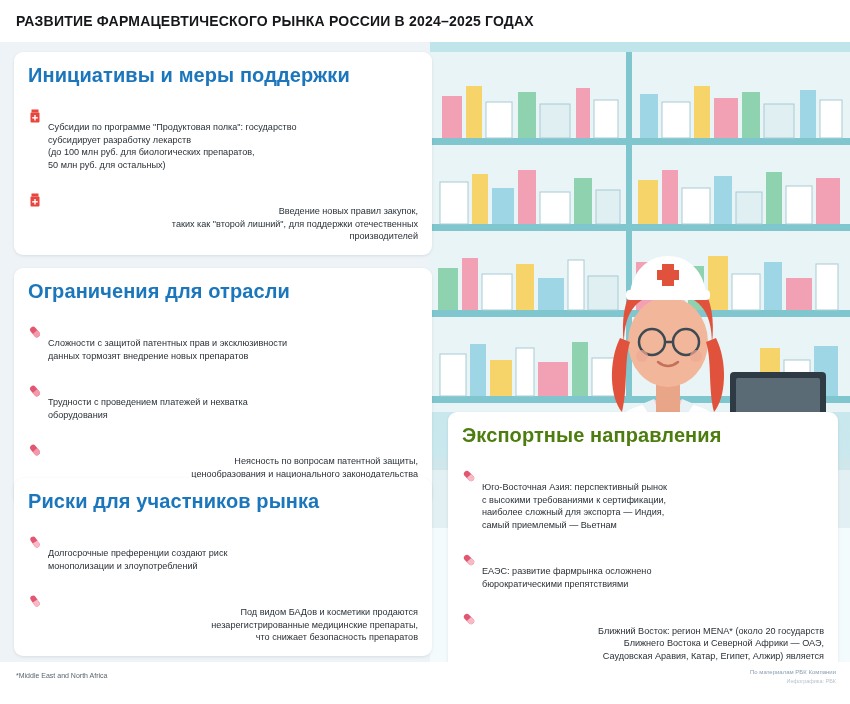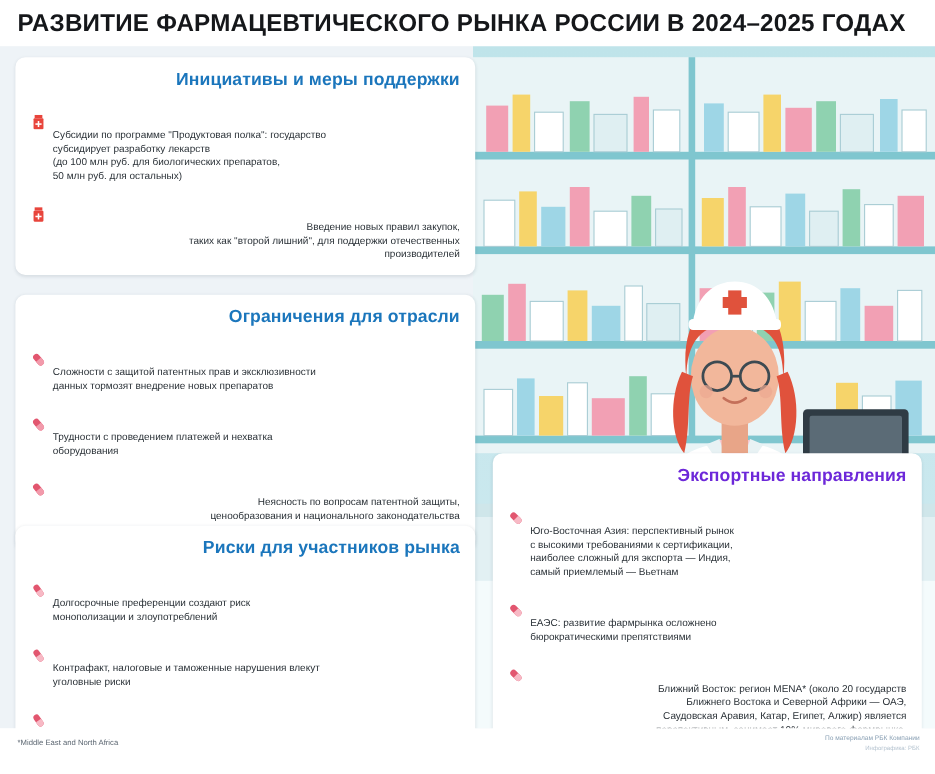--- a/index.html
+++ b/index.html
@@ -18,21 +18,21 @@
   
   .titlebar {
     position: absolute;
     left: 0; top: 0;
     width: 850px; height: 42px;
     background: #ffffff;
     display: flex;
     align-items: center;
   }
   .titlebar h1 {
-    font-size: 22px;
+    font-size: 14px;
     font-weight: bold;
     letter-spacing: 0.2px;
     color: #15171a;
     padding-left: 16px;
     white-space: nowrap;
   }
 
   
   .illustration {
     position: absolute;
@@ -68,26 +68,25 @@
 
   
   .card {
     position: absolute;
     background: #ffffff;
     border-radius: 9px;
     box-shadow: 0 1px 3px rgba(20,40,60,0.10);
     padding: 12px 14px 12px 14px;
   }
   .card h2 {
-    font-size: 16px;
+    font-size: 20px;
     font-weight: bold;
     color: #1b76bc;
     margin-bottom: 9px;
     letter-spacing: 0.1px;
-    text-align: right;
   }
   .bullets { list-style: none; }
   .bullets li {
     position: relative;
     padding-left: 20px;
     margin-bottom: 9px;
     font-size: 9.1px;
     line-height: 1.38;
     color: #2a3137;
     white-space: pre-line;
@@ -98,21 +97,21 @@
     left: 0; top: 0px;
     width: 14px; height: 14px;
     display: block;
   }
 
   #card-initiatives { left: 14px; top: 52px;  width: 418px; }
   #card-limits      { left: 14px; top: 268px; width: 418px; }
   #card-risks       { left: 14px; top: 478px; width: 418px; }
   #card-export      { left: 448px; top: 412px; width: 390px; }
 
-  .card-export-inner h2 { color: #6d28d9; }
+  .card-export-inner h2 { color: #4d7c0f; }
 </style>
 </head>
 <body>
 
 <div id="root">
 
   <div class="illustration">
     <svg class="pharmacy-bg" viewBox="0 0 420 620" preserveAspectRatio="xMidYMid slice">
       <defs>
         <linearGradient id="wall" x1="0" y1="0" x2="0" y2="1">
@@ -355,32 +354,20 @@
       </li>
       <li>
         <span class="ic">
           <svg viewBox="0 0 14 14">
               <g transform="rotate(-35 7 7)">
                 <rect x="4.2" y="1" width="5.6" height="12" rx="2.8" fill="#e2566f"></rect>
                 <path d="M4.2 7h5.6v3.2a2.8 2.8 0 0 1-5.6 0z" fill="#f7b9c5"></path>
               </g>
             </svg>
         </span>
-        <span>Контрафакт, налоговые и таможенные нарушения влекут
-уголовные риски</span>
-      </li>
-      <li>
-        <span class="ic">
-          <svg viewBox="0 0 14 14">
-              <g transform="rotate(-35 7 7)">
-                <rect x="4.2" y="1" width="5.6" height="12" rx="2.8" fill="#e2566f"></rect>
-                <path d="M4.2 7h5.6v3.2a2.8 2.8 0 0 1-5.6 0z" fill="#f7b9c5"></path>
-              </g>
-            </svg>
-        </span>
         <span>Под видом БАДов и косметики продаются
 незарегистрированные медицинские препараты,
 что снижает безопасность препаратов</span>
       </li>
     </ul>
   </div>
 
   <div class="card card-export-inner" id="card-export">
     <h2>Экспортные направления</h2>
     <ul class="bullets">

